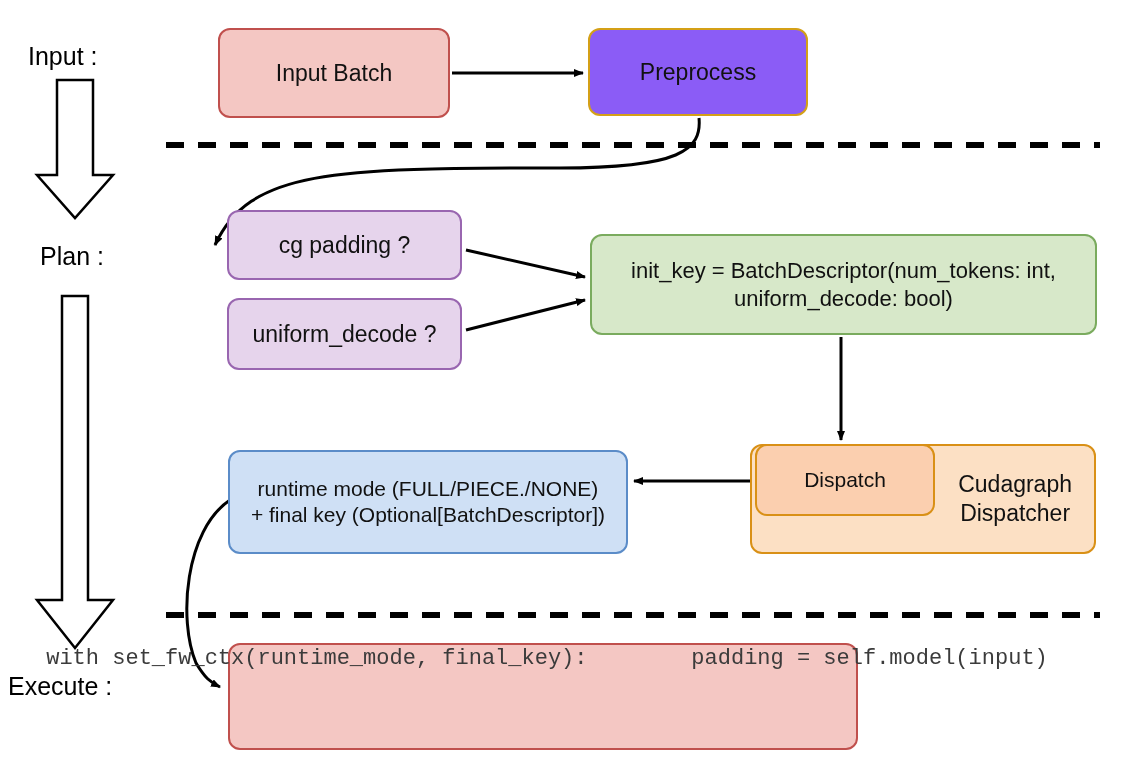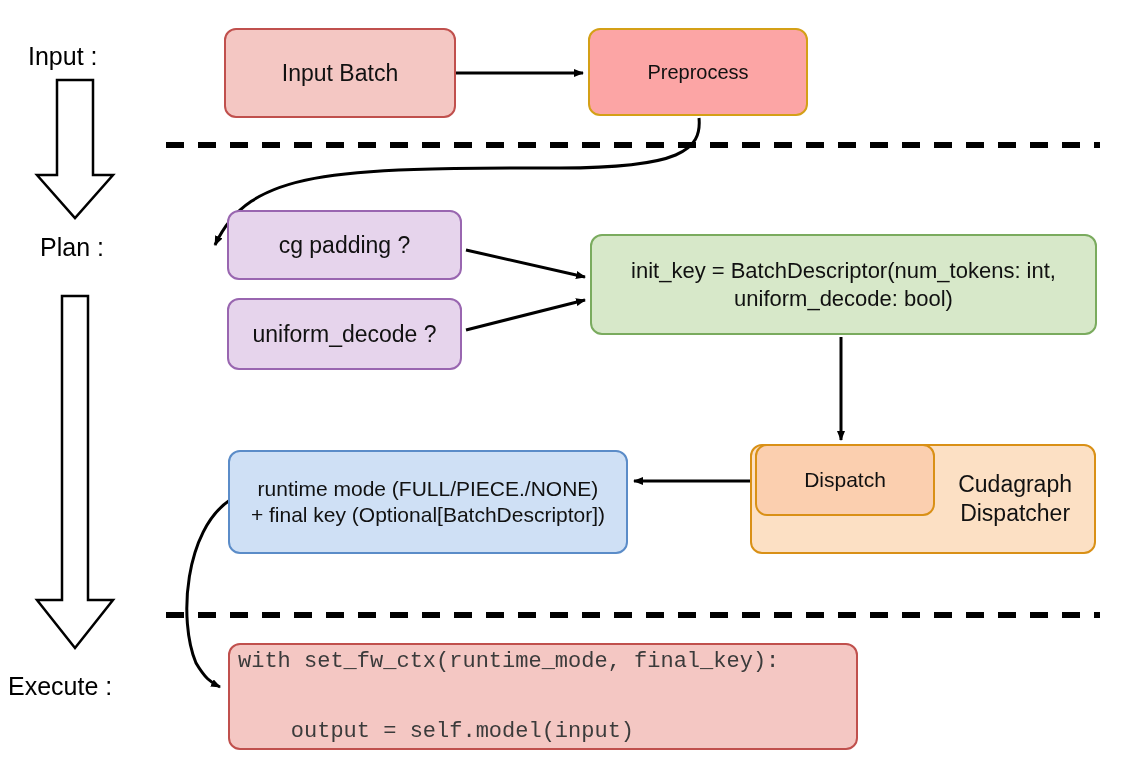--- a/index.html
+++ b/index.html
@@ -7,42 +7,42 @@
        font-family:"Liberation Sans",sans-serif;}
   #canvas{position:absolute;left:0;top:0;width:1142px;height:770px;}
   .svg-layer{position:absolute;left:0;top:0;width:1142px;height:770px;}
   .node{position:absolute;box-sizing:border-box;display:flex;align-items:center;
         justify-content:center;text-align:center;border-radius:12px;border-width:2px;
         border-style:solid;line-height:1.25;}
   .stage-label{position:absolute;font-weight:normal;font-size:25px;color:#000;
                white-space:nowrap;}
   .code{font-family:"Liberation Mono",monospace;white-space:pre;text-align:left;
         justify-content:flex-start;font-size:22px;color:#3b3b3b;padding-left:8px;}
-  .n-input-batch{left:224px;top:28px;width:232px;height:90px;font-size:23px;
+  .n-input-batch{left:218px;top:28px;width:232px;height:90px;font-size:23px;
         background:#f4c7c3;border-color:#c0504d;color:#111;}
-  .n-preprocess{left:588px;top:28px;width:220px;height:88px;font-size:20px;
-        background:#fca5a5;border-color:#d4a017;color:#111;}
+  .n-preprocess{left:588px;top:28px;width:220px;height:88px;font-size:23px;
+        background:#8b5cf6;border-color:#d4a017;color:#111;}
   .n-cgpadding{left:227px;top:210px;width:235px;height:70px;font-size:23px;
         background:#e6d4ec;border-color:#9966b0;color:#111;}
   .n-uniform{left:227px;top:298px;width:235px;height:72px;font-size:23px;
         background:#e6d4ec;border-color:#9966b0;color:#111;}
   .n-initkey{left:590px;top:234px;width:507px;height:101px;font-size:22px;
         background:#d7e8c9;border-color:#7aab5e;color:#111;padding:0 8px;}
   .n-cudagraph{left:750px;top:444px;width:346px;height:110px;
         background:#fce0c4;border-color:#d99016;align-items:center;
         justify-content:flex-end;padding-right:22px;font-size:23px;color:#111;}
   .n-dispatch{left:755px;top:444px;width:180px;height:72px;font-size:21px;
         background:#fbcfaf;border-color:#d99016;color:#111;}
   .n-runtime{left:228px;top:450px;width:400px;height:104px;font-size:21px;
         background:#cfe0f5;border-color:#5b8cc8;color:#111;padding:0 14px;}
   .n-code{left:228px;top:643px;width:630px;height:107px;
-        background:#f4c7c3;border-color:#c0504d;flex-direction:column;
+        background:#f4c7c3;border-color:#c0504d;flex-direction:row;
         align-items:flex-start;justify-content:center;gap:43px;}
   .lbl-input{left:28px;top:42px;}
-  .lbl-plan{left:40px;top:233px;}
+  .lbl-plan{left:40px;top:242px;}
   .lbl-execute{left:8px;top:672px;text-align:right;}
 </style>
 </head>
 <body>
 
 <div id="canvas">
 
   <svg class="svg-layer" viewBox="0 0 1142 770" xmlns="http://www.w3.org/2000/svg">
     <defs>
       <marker id="ah" markerWidth="10" markerHeight="8" refX="9" refY="4" orient="auto" markerUnits="userSpaceOnUse">
@@ -111,16 +111,16 @@
 
   <div class="node n-runtime">
     <span>
       <span>runtime mode (FULL/PIECE./NONE)</span><br>
       <span>+ final key (Optional[BatchDescriptor])</span>
     </span>
   </div>
 
   <div class="node n-code">
     <span class="code">with set_fw_ctx(runtime_mode, final_key):</span>
-    <span class="code">    output = self.model(input)</span>
+    <span class="code">    padding = self.model(input)</span>
   </div>
 
 </div>
 
 </body></html>

